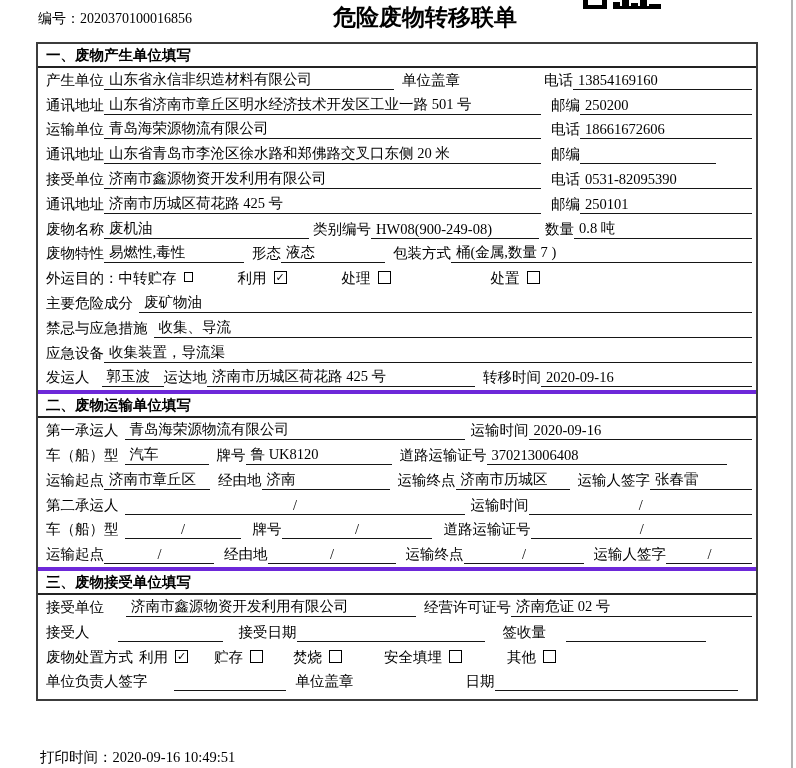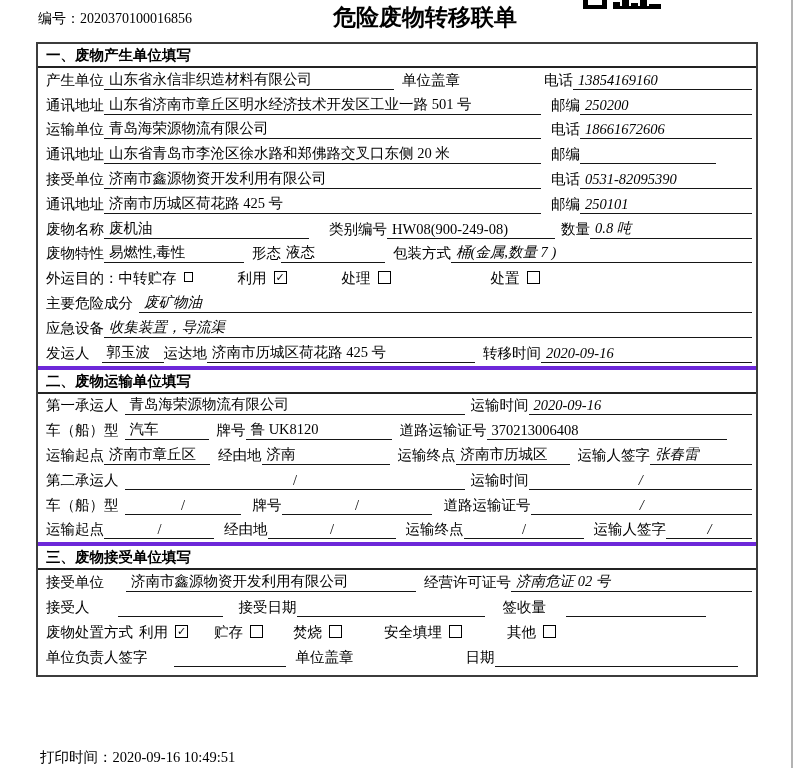--- a/index.html
+++ b/index.html
@@ -30,21 +30,21 @@
   }
   .row{
     display:flex;align-items:flex-end;height:24.8px;
     padding:0 4px 3px 8px;font-size:14.5px;white-space:nowrap;box-sizing:border-box;
   }
   .lbl{flex:none;}
   .uv{
     border-bottom:1.5px solid #161616;padding:0 4px 0 5px;min-width:18px;
     box-sizing:border-box;overflow:hidden;flex:none;
   }
-  .uv.grow{flex:1 1 auto;font-style:italic;}
+  .uv.grow{flex:1 1 auto;}
   .uv.ctr{text-align:center;}
   .cbwrap{display:inline-flex;align-items:center;flex:none;}
   .cbtext{margin-right:7px;}
   .box{
     width:13px;height:13px;border:1.5px solid #000;box-sizing:border-box;
     display:inline-flex;align-items:center;justify-content:center;
     font-size:11px;line-height:1;position:relative;top:-1px;
     font-family:"DejaVu Sans",sans-serif;
   }
   .box.small{width:9px;height:10px;border-width:1px;top:-2px;}
@@ -108,21 +108,21 @@
       </div>
       <div class="row">
         <span class="lbl">通讯地址</span>
         <span class="uv" style="width: 437px;">济南市历城区荷花路 425 号</span>
         <span class="lbl" style="margin-left: 10px;">邮编</span>
         <span class="uv grow">250101</span>
       </div>
       <div class="row">
         <span class="lbl">废物名称</span>
         <span class="uv" style="width: 205px;">废机油</span>
-        <span class="lbl" style="margin-left: 20px;">类别编号</span>
+        <span class="lbl" style="margin-left: 4px;">类别编号</span>
         <span class="uv" style="width: 168px;">HW08(900-249-08)</span>
         <span class="lbl" style="margin-left: 6px;">数量</span>
         <span class="uv grow">0.8 吨</span>
       </div>
       <div class="row">
         <span class="lbl">废物特性</span>
         <span class="uv" style="width: 140px;">易燃性,毒性</span>
         <span class="lbl" style="margin-left: 8px;">形态</span>
         <span class="uv" style="width: 104px;">液态</span>
         <span class="lbl" style="margin-left: 8px;">包装方式</span>
@@ -143,20 +143,24 @@
           <span class="box"></span>
         </span>
         <span class="cbwrap" style="margin-left: 100px;">
           <span class="cbtext">处置</span>
           <span class="box"></span>
         </span>
       </div>
       <div class="row">
         <span class="lbl">主要危险成分</span>
         <span class="uv grow" style="margin-left: 6px;">废矿物油</span>
+      </div>
+      <div class="row">
+        <span class="lbl">禁忌与应急措施</span>
+        <span class="uv grow" style="margin-left: 6px;">收集、导流</span>
       </div>
       <div class="row">
         <span class="lbl">应急设备</span>
         <span class="uv grow">收集装置，导流渠</span>
       </div>
       <div class="row">
         <span class="lbl">发运人</span>
         <span class="uv" style="width: 62px; margin-left: 12px;">郭玉波</span>
         <span class="lbl" style="">运达地</span>
         <span class="uv" style="width: 268px;">济南市历城区荷花路 425 号</span>

